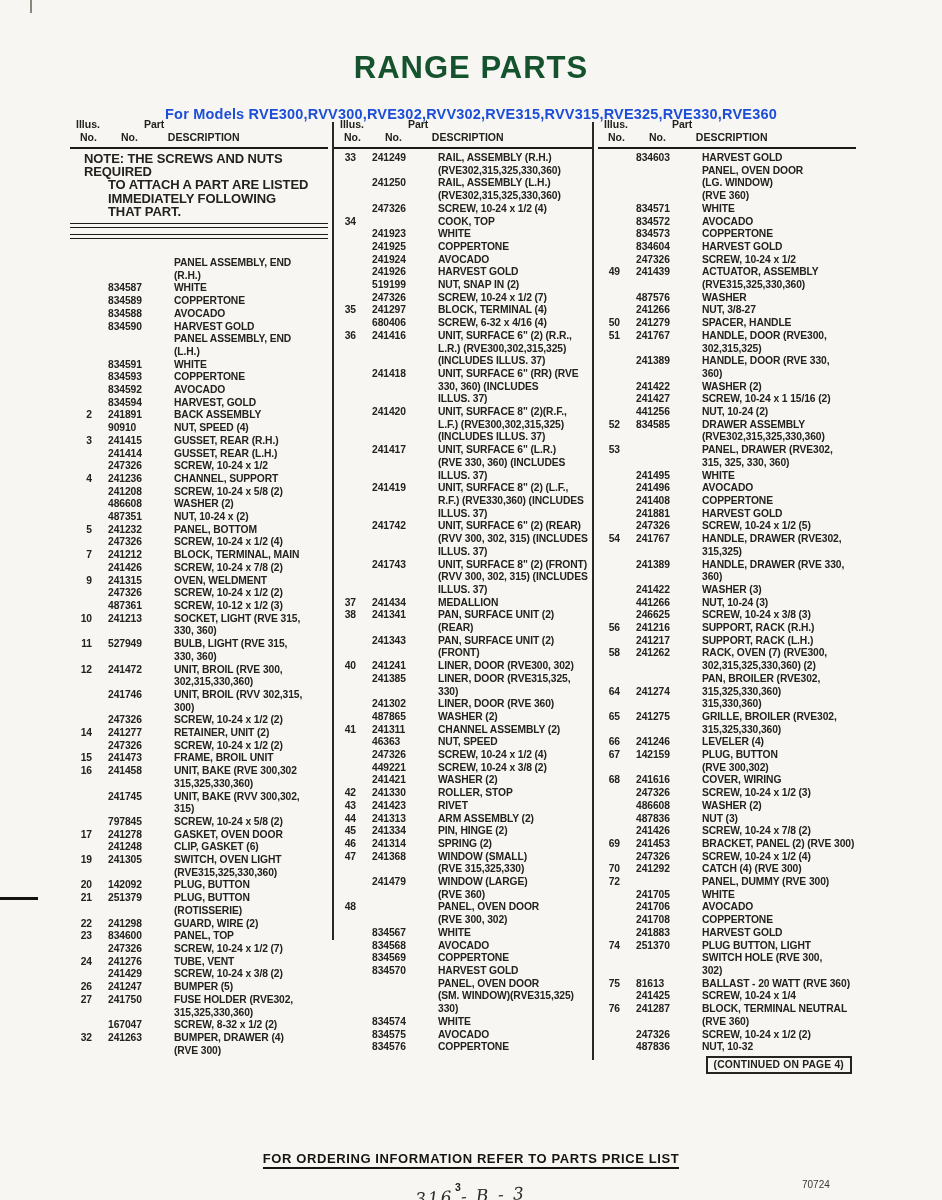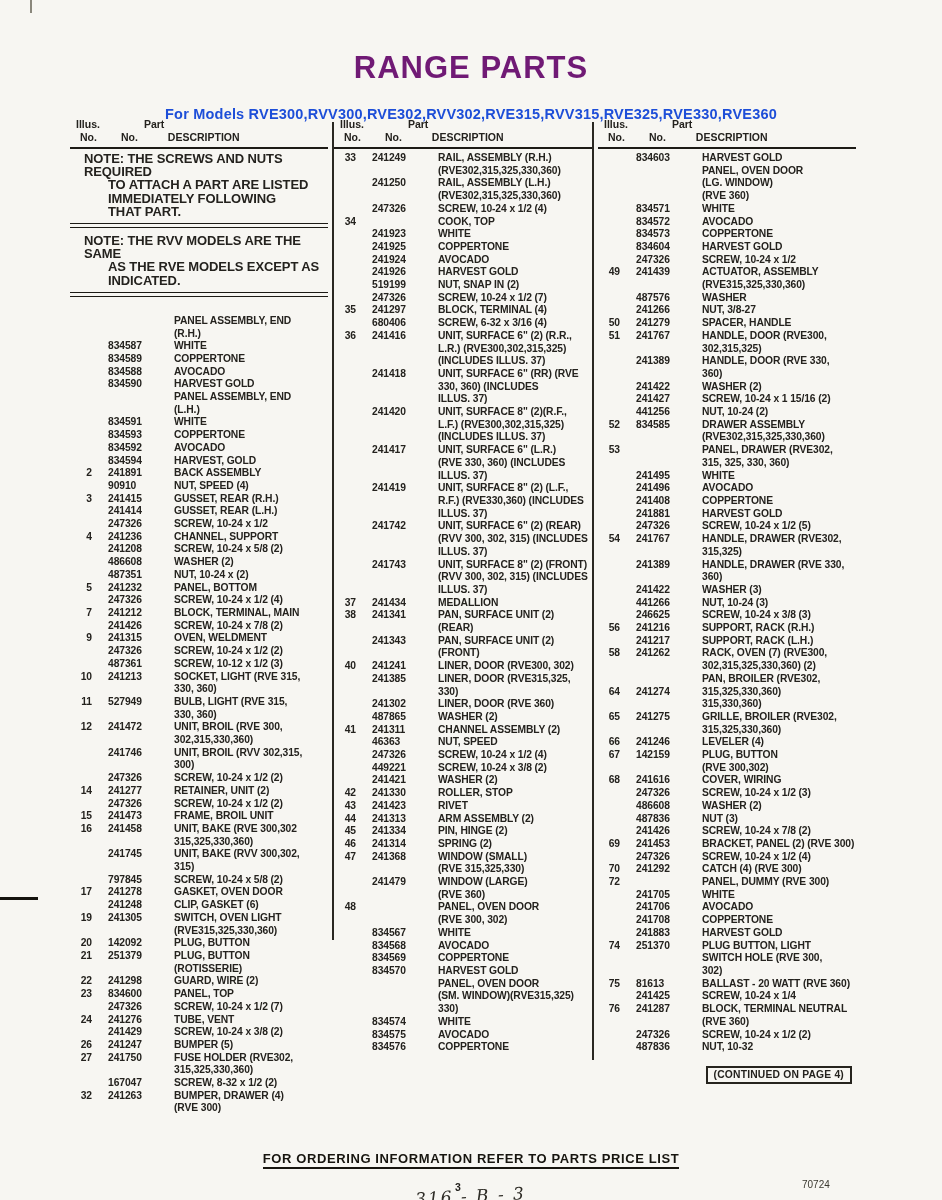--- a/index.html
+++ b/index.html
@@ -1,19 +1,19 @@
 <!DOCTYPE html>
 <html><head>
 <meta charset="utf-8">
 <style>
   html,body{margin:0;padding:0;background:#e8e7e3;}
   .page{position:relative;width:942px;height:1200px;background:#f7f6f2;overflow:hidden;
         font-family:"Liberation Sans",sans-serif;color:#24221e;}
   .doc-head{text-align:center;padding-top:50px;}
-  h1{margin:0;font-size:31px;font-weight:700;letter-spacing:1px;color:#701a75;}
+  h1{margin:0;font-size:31px;font-weight:700;letter-spacing:1px;color:#14532d;}
   .subtitle{margin-top:20px;font-size:14.5px;font-weight:700;letter-spacing:.2px;color:#1d4ed8;}
   .cols{position:absolute;left:70px;top:118px;width:792px;display:flex;}
   .col{width:264px;box-sizing:border-box;flex:none;}
   .colhead{font-size:10.5px;font-weight:700;line-height:13px;}
   .ch-line1,.ch-line2{display:flex;}
   .ch-illus{margin-left:6px;}  .ch-part{margin-left:16px;padding-left:28px;}
   .ch-no1{margin-left:10px;}   .ch-no2{margin-left:24px;}  .ch-desc{margin-left:30px;}
   .hrule{border-top:2.5px solid #1d1b16;margin:3px 6px 3px 0;}
   .drule{height:3px;border-top:1.6px solid #1d1b16;border-bottom:1.4px solid #1d1b16;margin:5px 6px 6px 0;}
   .note{font-size:13px;font-weight:700;line-height:13.2px;letter-spacing:-.1px;}
@@ -21,21 +21,21 @@
   .note-line.cont{padding-left:38px;}
   .rows{margin-top:0;}
   .col-notes .rows{margin-top:18px;}
   .row{display:flex;line-height:12.7px;font-size:10.3px;font-weight:700;letter-spacing:-.1px;white-space:pre;}
   .c-illus{flex:none;width:22px;text-align:right;}
   .c-part{flex:none;width:62px;margin-left:16px;}
   .c-desc{flex:1;margin-left:4px;}
   .sep{position:absolute;width:1.5px;background:#2a2822;}
   .sep1{left:332px;top:122px;height:818px;}
   .sep2{left:592px;top:122px;height:938px;}
-  .cont-wrap{text-align:right;margin-top:10px;padding-right:10px;}
+  .cont-wrap{text-align:right;padding-right:10px;}
   .cont-box{display:inline-block;border:2px solid #26241e;padding:1px 6px 2px;font-size:10.3px;font-weight:700;letter-spacing:.2px;}
   .order-line{position:absolute;top:1151px;left:0;width:100%;text-align:center;font-size:13px;font-weight:700;letter-spacing:.6px;color:#17150f;}
   .order-line span{border-bottom:2px solid #17150f;padding-bottom:1px;}
   .pageno{position:absolute;top:1181px;left:455px;font-size:10.5px;font-weight:700;}
   .docno{position:absolute;top:1179px;left:802px;font-size:10px;font-weight:400;color:#3a382f;text-align:center;}
   .handwriting{position:absolute;top:1186px;left:415px;font-family:"DejaVu Serif",serif;font-style:italic;
                font-size:17px;color:#2e2c26;transform:rotate(-3deg);letter-spacing:2px;}
   .edge-mark{position:absolute;left:0;top:897px;width:38px;height:3px;background:#15130e;}
   .corner-line{position:absolute;left:30px;top:0;width:1.5px;height:13px;background:#8a877c;}
 </style>
@@ -67,25 +67,20 @@
       </div>
       <div class="hrule"></div>
       <div>
           <div class="note">
             <div class="note-line first">NOTE: THE SCREWS AND NUTS REQUIRED</div>
             <div class="note-line cont">TO ATTACH A PART ARE LISTED</div>
             <div class="note-line cont">IMMEDIATELY FOLLOWING</div>
             <div class="note-line cont">THAT PART.</div>
           </div>
           <div class="drule"></div>
-          <div class="note">
-            <div class="note-line first">NOTE: THE RVV MODELS ARE THE SAME</div>
-            <div class="note-line cont">AS THE RVE MODELS EXCEPT AS</div>
-            <div class="note-line cont">INDICATED.</div>
-          </div>
           <div class="drule"></div>
         </div>
       <div class="rows">
           <div class="row"><span class="c-illus"></span><span class="c-part"></span><span class="c-desc">PANEL ASSEMBLY, END</span></div>
           <div class="row"><span class="c-illus"></span><span class="c-part"></span><span class="c-desc">(R.H.)</span></div>
           <div class="row"><span class="c-illus"></span><span class="c-part">834587</span><span class="c-desc">WHITE</span></div>
           <div class="row"><span class="c-illus"></span><span class="c-part">834589</span><span class="c-desc">COPPERTONE</span></div>
           <div class="row"><span class="c-illus"></span><span class="c-part">834588</span><span class="c-desc">AVOCADO</span></div>
           <div class="row"><span class="c-illus"></span><span class="c-part">834590</span><span class="c-desc">HARVEST GOLD</span></div>
           <div class="row"><span class="c-illus"></span><span class="c-part"></span><span class="c-desc">PANEL ASSEMBLY, END</span></div>
@@ -168,21 +163,21 @@
           <div class="row"><span class="c-illus"></span><span class="c-part"></span><span class="c-desc">(RVE302,315,325,330,360)</span></div>
           <div class="row"><span class="c-illus"></span><span class="c-part">247326</span><span class="c-desc">SCREW, 10-24 x 1/2 (4)</span></div>
           <div class="row"><span class="c-illus">34</span><span class="c-part"></span><span class="c-desc">COOK, TOP</span></div>
           <div class="row"><span class="c-illus"></span><span class="c-part">241923</span><span class="c-desc">WHITE</span></div>
           <div class="row"><span class="c-illus"></span><span class="c-part">241925</span><span class="c-desc">COPPERTONE</span></div>
           <div class="row"><span class="c-illus"></span><span class="c-part">241924</span><span class="c-desc">AVOCADO</span></div>
           <div class="row"><span class="c-illus"></span><span class="c-part">241926</span><span class="c-desc">HARVEST GOLD</span></div>
           <div class="row"><span class="c-illus"></span><span class="c-part">519199</span><span class="c-desc">NUT, SNAP IN (2)</span></div>
           <div class="row"><span class="c-illus"></span><span class="c-part">247326</span><span class="c-desc">SCREW, 10-24 x 1/2 (7)</span></div>
           <div class="row"><span class="c-illus">35</span><span class="c-part">241297</span><span class="c-desc">BLOCK, TERMINAL (4)</span></div>
-          <div class="row"><span class="c-illus"></span><span class="c-part">680406</span><span class="c-desc">SCREW, 6-32 x 3/16 (4)</span></div>
+          <div class="row"><span class="c-illus"></span><span class="c-part">680406</span><span class="c-desc">SCREW, 6-32 x 4/16 (4)</span></div>
           <div class="row"><span class="c-illus">36</span><span class="c-part">241416</span><span class="c-desc">UNIT, SURFACE 6" (2) (R.R.,</span></div>
           <div class="row"><span class="c-illus"></span><span class="c-part"></span><span class="c-desc">L.R.) (RVE300,302,315,325)</span></div>
           <div class="row"><span class="c-illus"></span><span class="c-part"></span><span class="c-desc">(INCLUDES ILLUS. 37)</span></div>
           <div class="row"><span class="c-illus"></span><span class="c-part">241418</span><span class="c-desc">UNIT, SURFACE 6" (RR) (RVE</span></div>
           <div class="row"><span class="c-illus"></span><span class="c-part"></span><span class="c-desc">330, 360) (INCLUDES</span></div>
           <div class="row"><span class="c-illus"></span><span class="c-part"></span><span class="c-desc">ILLUS. 37)</span></div>
           <div class="row"><span class="c-illus"></span><span class="c-part">241420</span><span class="c-desc">UNIT, SURFACE 8" (2)(R.F.,</span></div>
           <div class="row"><span class="c-illus"></span><span class="c-part"></span><span class="c-desc">L.F.) (RVE300,302,315,325)</span></div>
           <div class="row"><span class="c-illus"></span><span class="c-part"></span><span class="c-desc">(INCLUDES ILLUS. 37)</span></div>
           <div class="row"><span class="c-illus"></span><span class="c-part">241417</span><span class="c-desc">UNIT, SURFACE 6" (L.R.)</span></div>

